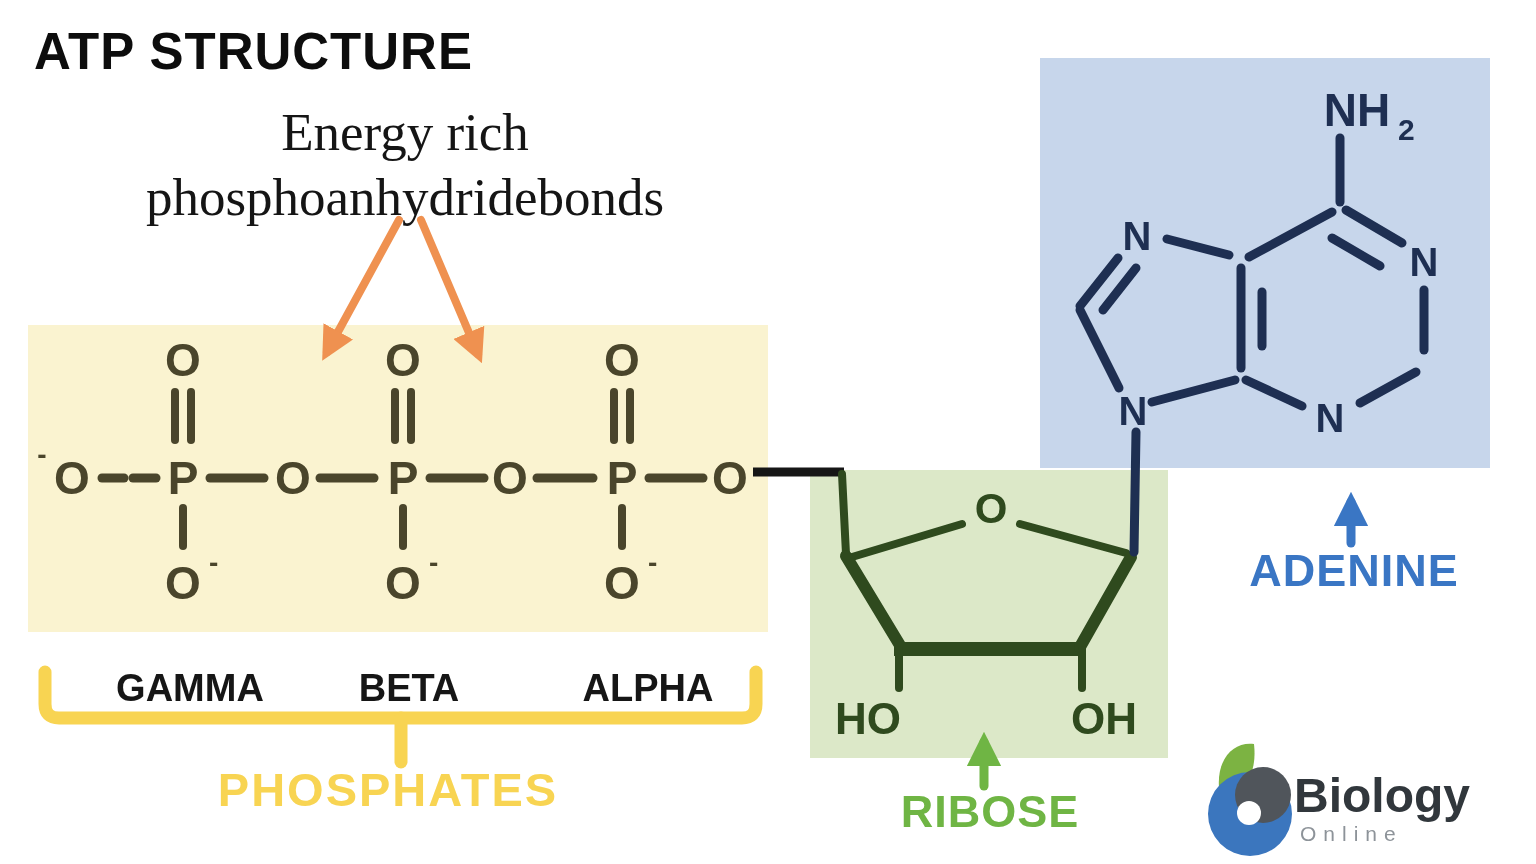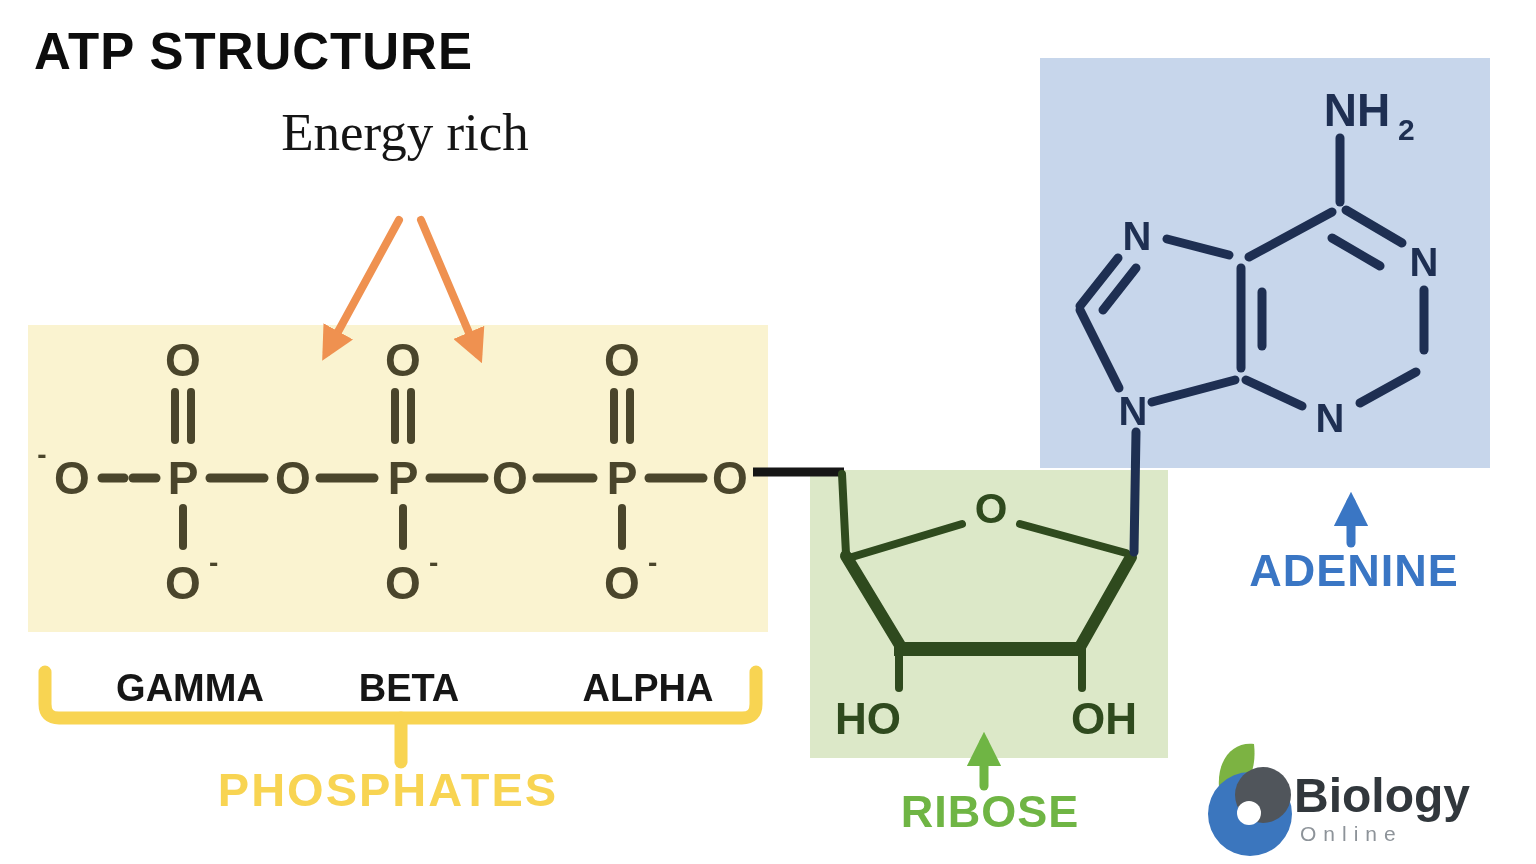--- a/index.html
+++ b/index.html
@@ -47,20 +47,21 @@
 </style>
 </head>
 <body>
 
 <div class="canvas">
 
   <div class="page-title">ATP STRUCTURE</div>
 
   <div class="annotation">
     <div>Energy rich</div>
+    <div>phosphoanhydridebonds</div>
   </div>
 
   <svg class="diagram" width="1536" height="864" viewBox="0 0 1536 864" xmlns="http://www.w3.org/2000/svg">
     <defs>
       <marker id="ah-orange" viewBox="0 0 10 10" refX="7" refY="5" markerWidth="4.2" markerHeight="4.2" orient="auto-start-reverse">
         <path d="M0,0 L10,5 L0,10 z" fill="#EF9150"></path>
       </marker>
       <marker id="ah-green" viewBox="0 0 10 10" refX="7" refY="5" markerWidth="3.8" markerHeight="3.8" orient="auto-start-reverse">
         <path d="M0,0 L10,5 L0,10 z" fill="#6FB544"></path>
       </marker>

